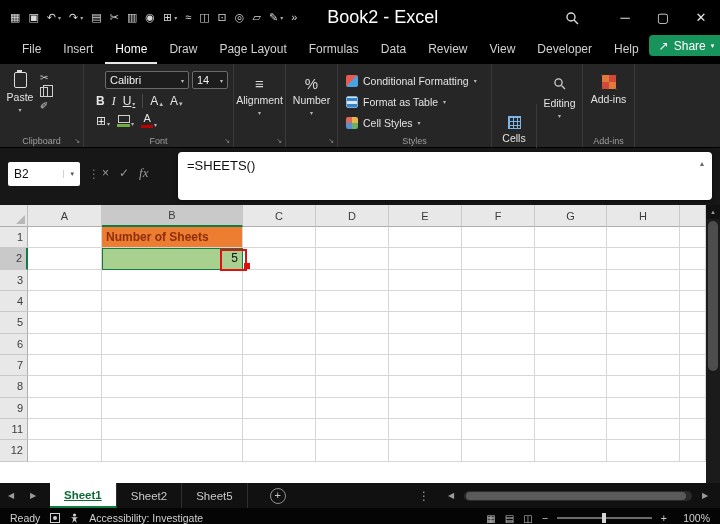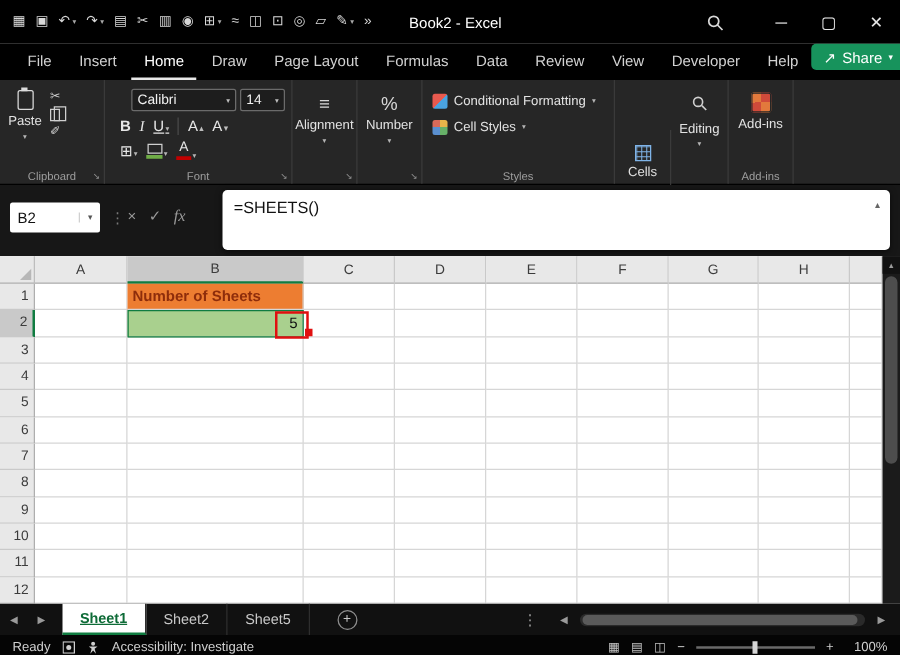--- a/index.html
+++ b/index.html
@@ -4,21 +4,21 @@
 <style>
   * { margin:0; padding:0; box-sizing:border-box; }
   body { font-family:"Liberation Sans","DejaVu Sans",sans-serif; background:#444; }
   .app { position:relative; width:720px; height:524px; background:#fff; overflow:hidden; }
 
   
   .titlebar { position:absolute; top:0; left:0; width:720px; height:35px; background:#000; display:flex; align-items:center; color:#e6e6e6; }
   .qat { display:flex; align-items:center; padding-left:6px; }
   .qat-icon { font-size:11px; color:#d8d8d8; padding:2px 4px; display:inline-flex; align-items:center; line-height:1; cursor:default; }
   .qat-icon .dd { font-size:6px; margin-left:2px; color:#a8a8a8; }
-  .win-title { font-size:12px; color:#fff; margin-left:26px; white-space:nowrap; }
+  .win-title { font-size:18px; color:#fff; margin-left:26px; white-space:nowrap; }
   .win-controls { margin-left:auto; display:flex; align-items:center; height:100%; }
   .search-btn { width:40px; height:100%; display:flex; align-items:center; justify-content:center; margin-right:14px; }
   .win-btn { width:38px; height:100%; display:flex; align-items:center; justify-content:center; font-size:13px; color:#e6e6e6; }
 
   
   .menubar { position:absolute; top:35px; left:0; width:720px; height:29px; background:#000; display:flex; }
   .mtabs { display:flex; align-items:stretch; height:100%; padding-left:12px; gap:2px; }
   .mtab { display:flex; align-items:center; padding:0 10px; font-size:12px; color:#d2d2d2; border-bottom:2px solid transparent; cursor:default; white-space:nowrap; }
   .mtab.active { color:#ffffff; border-bottom-color:#e8e8e8; }
   .share-btn { margin-left:auto; margin-right:8px; height:21px; display:flex; align-items:center; gap:5px; background:#17935c; color:#fff; border:none; border-radius:4px; padding:0 10px; font-size:12px; font-family:inherit; }
@@ -274,20 +274,25 @@
     </div>
 
     <div class="rgroup g-styles">
       <div>
           <div class="style-row">
             <span class="st-ic s0"></span>
             <span class="rtext">Conditional Formatting</span>
             <span class="dd-sm">▾</span>
           </div>
           <div class="style-row">
+            <span class="st-ic s1"></span>
+            <span class="rtext">Format as Table</span>
+            <span class="dd-sm">▾</span>
+          </div>
+          <div class="style-row">
             <span class="st-ic s2"></span>
             <span class="rtext">Cell Styles</span>
             <span class="dd-sm">▾</span>
           </div>
         </div>
       <span class="rgroup-label">Styles</span>
     </div>
 
     <div class="rgroup collapsed g-cells">
       <span class="ic-cellsgrid"></span>
@@ -436,32 +441,20 @@
           <div class="cell" style="width: 73px;"></div>
           <div class="cell" style="width: 73px;"></div>
           <div class="cell" style="width: 73px;"></div>
           <div class="cell" style="width: 73px;"></div>
           <div class="cell" style="width: 72px;"></div>
           <div class="cell" style="width: 73px;"></div>
           <div class="cell" style="width: 26px;"></div>
         </div>
         <div class="grid-row body-row">
           <div class="row-header">9</div>
-          <div class="cell" style="width: 74px;"></div>
-          <div class="cell" style="width: 141px;"></div>
-          <div class="cell" style="width: 73px;"></div>
-          <div class="cell" style="width: 73px;"></div>
-          <div class="cell" style="width: 73px;"></div>
-          <div class="cell" style="width: 73px;"></div>
-          <div class="cell" style="width: 72px;"></div>
-          <div class="cell" style="width: 73px;"></div>
-          <div class="cell" style="width: 26px;"></div>
-        </div>
-        <div class="grid-row body-row">
-          <div class="row-header">10</div>
           <div class="cell" style="width: 74px;"></div>
           <div class="cell" style="width: 141px;"></div>
           <div class="cell" style="width: 73px;"></div>
           <div class="cell" style="width: 73px;"></div>
           <div class="cell" style="width: 73px;"></div>
           <div class="cell" style="width: 73px;"></div>
           <div class="cell" style="width: 72px;"></div>
           <div class="cell" style="width: 73px;"></div>
           <div class="cell" style="width: 26px;"></div>
         </div>

